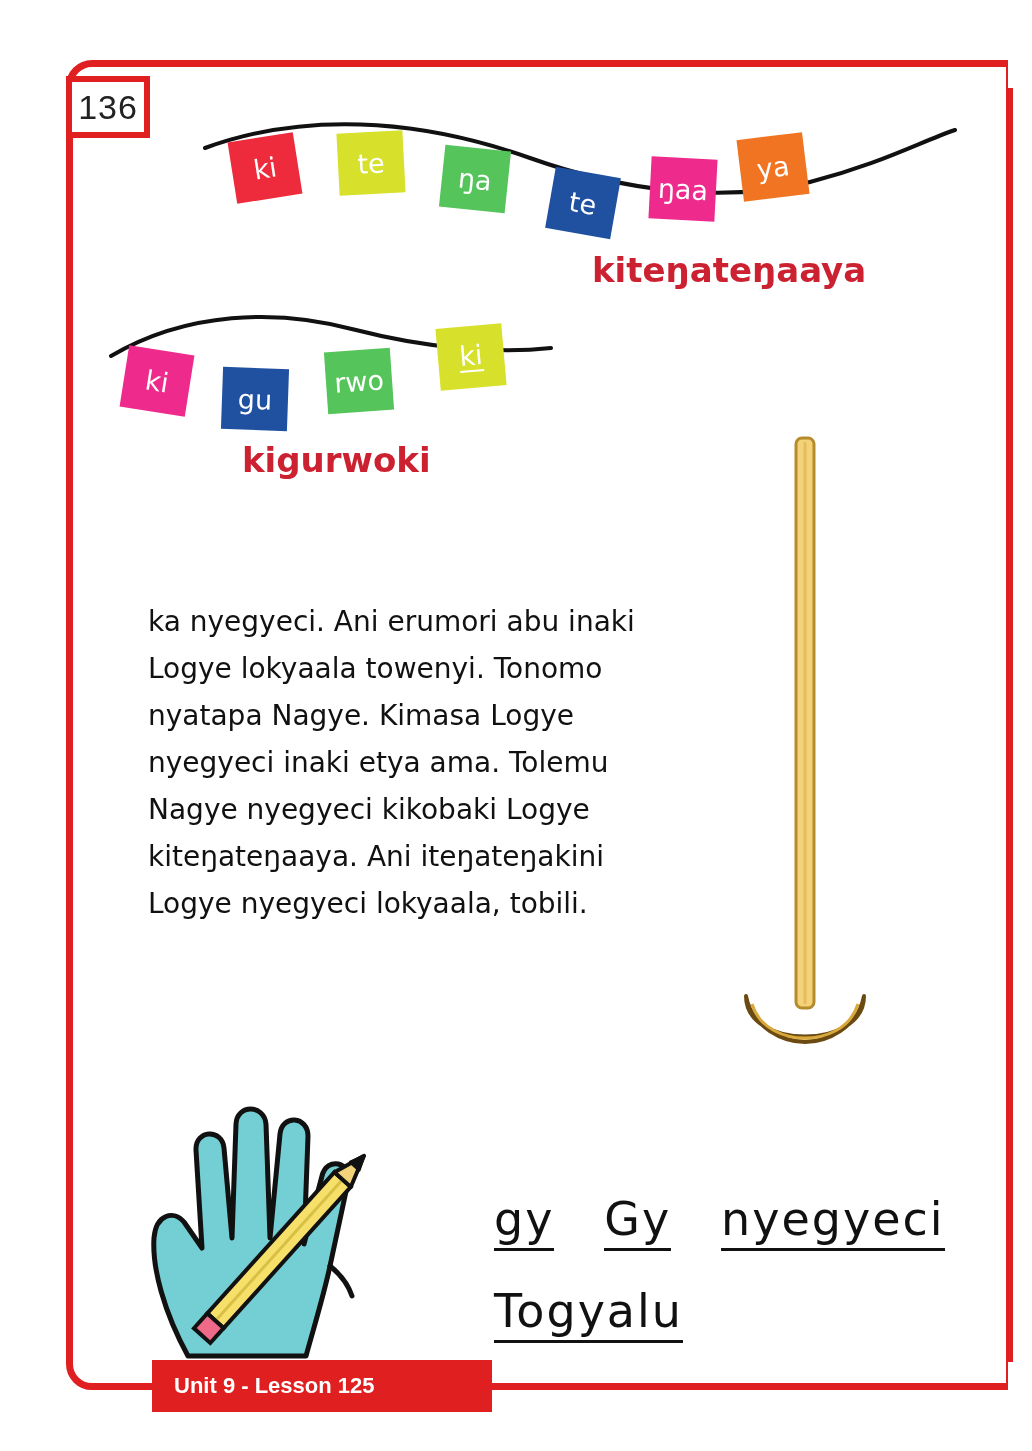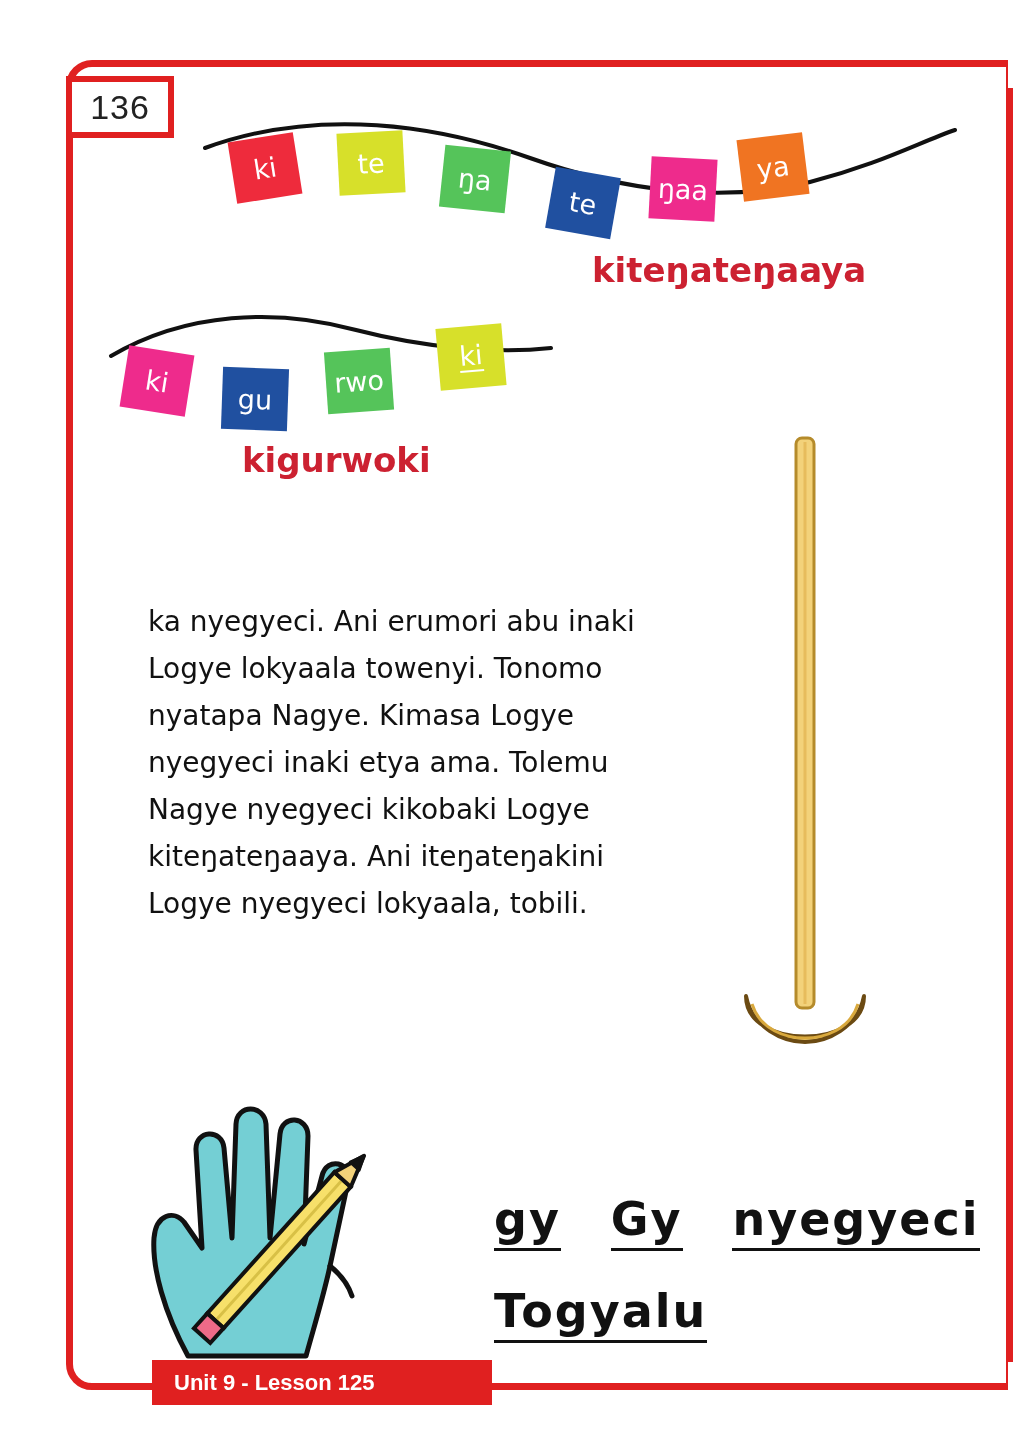--- a/index.html
+++ b/index.html
@@ -42,40 +42,40 @@
     width: 30px;
     height: 40px;
     background: #ffffff;
   }
 
   
   .page-number {
     position: absolute;
     left: 66px;
     top: 76px;
-    width: 108px;
+    width: 84px;
     height: 62px;
     border: 6px solid #e02020;
     box-sizing: border-box;
     background: #ffffff;
     display: flex;
     align-items: center;
     justify-content: center;
     font-size: 34px;
     color: #222222;
     letter-spacing: 1px;
   }
 
   
   .footer-ribbon {
     position: absolute;
     left: 152px;
     top: 1360px;
     width: 340px;
-    height: 45px;
+    height: 52px;
     background: #e02020;
     display: flex;
     align-items: center;
     padding-left: 22px;
     box-sizing: border-box;
     color: #ffffff;
     font-size: 22px;
     font-weight: bold;
   }
 
@@ -134,21 +134,21 @@
     top: 1192px;
     font-size: 46px;
     letter-spacing: 2px;
   }
   .letters-row2 {
     left: 494px;
     top: 1284px;
     font-size: 46px;
     letter-spacing: 2px;
   }
-  .letters .u { border-bottom: 3px solid #111111; padding-bottom: 2px; font-weight: bold; }
+  .letters .u { border-bottom: 3px solid #111111; padding-bottom: 2px; }
 
   
   .illus { position: absolute; }
   .illus svg { display: block; }
 </style>
 </head>
 <body>
 
 <div class="page-frame"></div>
 <div class="frame-gap-top"></div>

